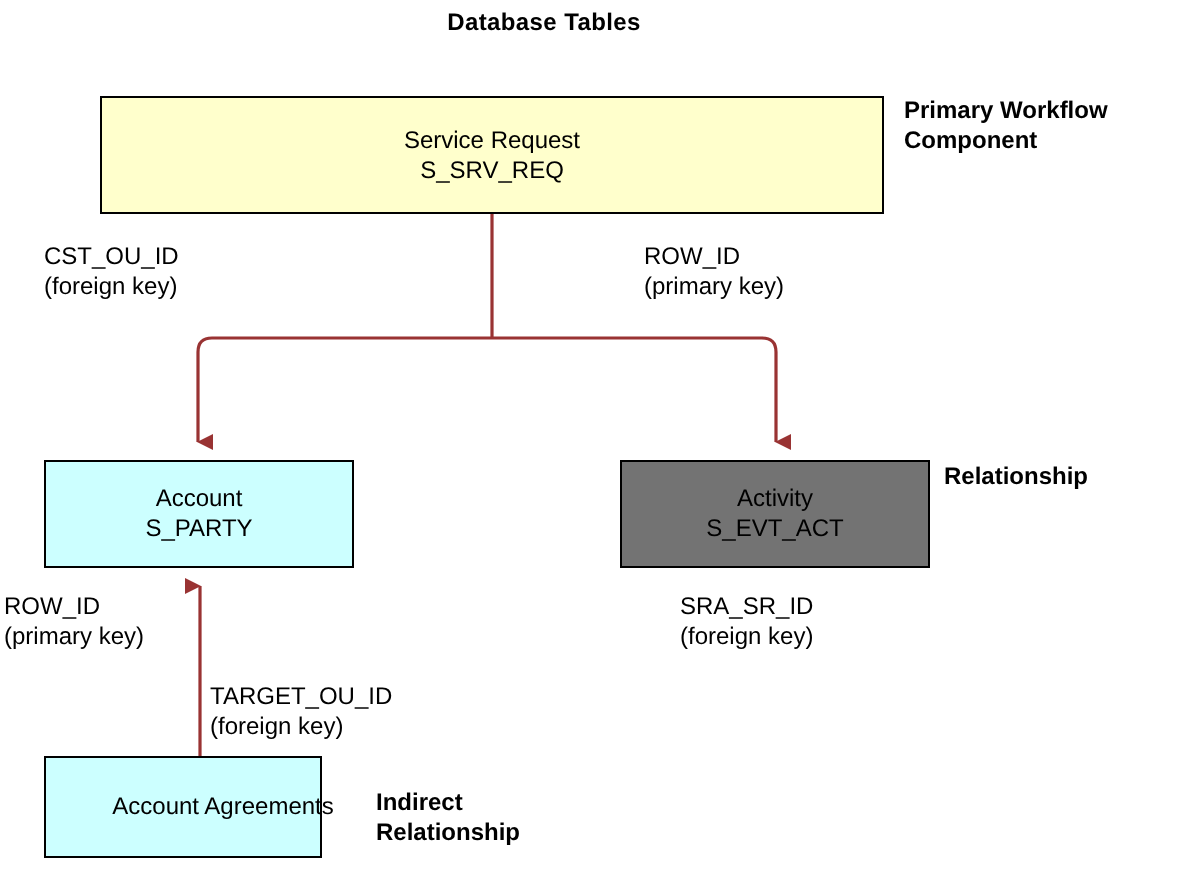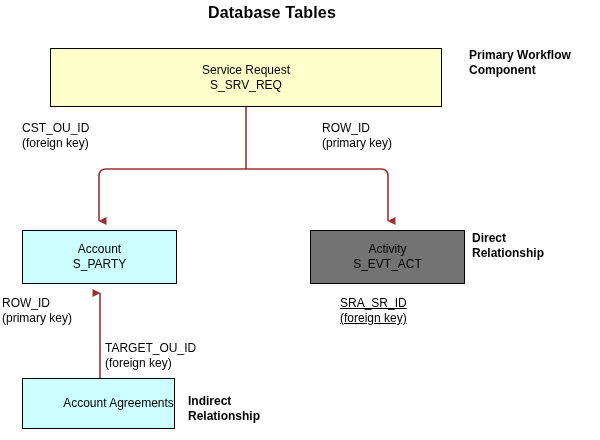--- a/index.html
+++ b/index.html
@@ -14,21 +14,21 @@
     background: #ffffff;
     font-family: "Liberation Sans", sans-serif;
     overflow: hidden;
   }
   .diagram-title {
     position: absolute;
     left: 0;
     top: 4px;
     width: 544px;
     text-align: center;
-    font-size: 16px;
+    font-size: 12px;
     font-weight: bold;
     color: #000000;
     letter-spacing: 0.2px;
   }
   .entity-box {
     position: absolute;
     box-sizing: border-box;
     border: 1px solid #000000;
     display: flex;
     flex-direction: column;
@@ -61,48 +61,48 @@
   .box-activity {
     left: 310px;
     top: 230px;
     width: 155px;
     height: 54px;
     background: #737373;
   }
   .box-agreements {
     left: 22px;
     top: 378px;
-    width: 153px;
+    width: 139px;
     height: 51px;
     background: #ccffff;
     padding-left: 40px;
   }
   .side-label {
     position: absolute;
     font-size: 12px;
     font-weight: bold;
     line-height: 15px;
     color: #000000;
     white-space: nowrap;
   }
-  .label-primary-workflow { left: 452px; top: 48px; margin-left: 17px; }
+  .label-primary-workflow { left: 452px; top: 48px; }
   .label-direct { left: 472px; top: 231px; }
   .label-indirect { left: 188px; top: 394px; }
   .key-label {
     position: absolute;
     font-size: 12px;
     line-height: 15px;
     color: #000000;
     text-align: left;
     white-space: nowrap;
   }
   .key-cst { left: 22px; top: 121px; width: 140px; }
   .key-rowid-top { left: 322px; top: 121px; width: 140px; }
   .key-rowid-bottom { left: 2px; top: 296px; width: 120px; }
-  .key-sra { left: 340px; top: 296px; width: 150px; text-decoration: underline; }
+  .key-sra { left: 340px; top: 296px; width: 150px; }
   .key-target { left: 105px; top: 341px; width: 150px; text-align: left; }
   svg.connectors {
     position: absolute;
     left: 0;
     top: 0;
     width: 600px;
     height: 440px;
     pointer-events: none;
   }
 </style>
@@ -156,21 +156,20 @@
     <span class="line1">Account</span>
     <span class="line2">S_PARTY</span>
   </div>
 
   <div class="entity-box box-activity">
     <span class="line1">Activity</span>
     <span class="line2">S_EVT_ACT</span>
   </div>
 
   <div class="side-label label-direct">
-    <div>Direct</div>
     <div>Relationship</div>
   </div>
 
   <div class="key-label key-rowid-bottom">
     <div>ROW_ID</div>
     <div>(primary key)</div>
   </div>
 
   <div class="key-label key-sra">
     <div>SRA_SR_ID</div>

